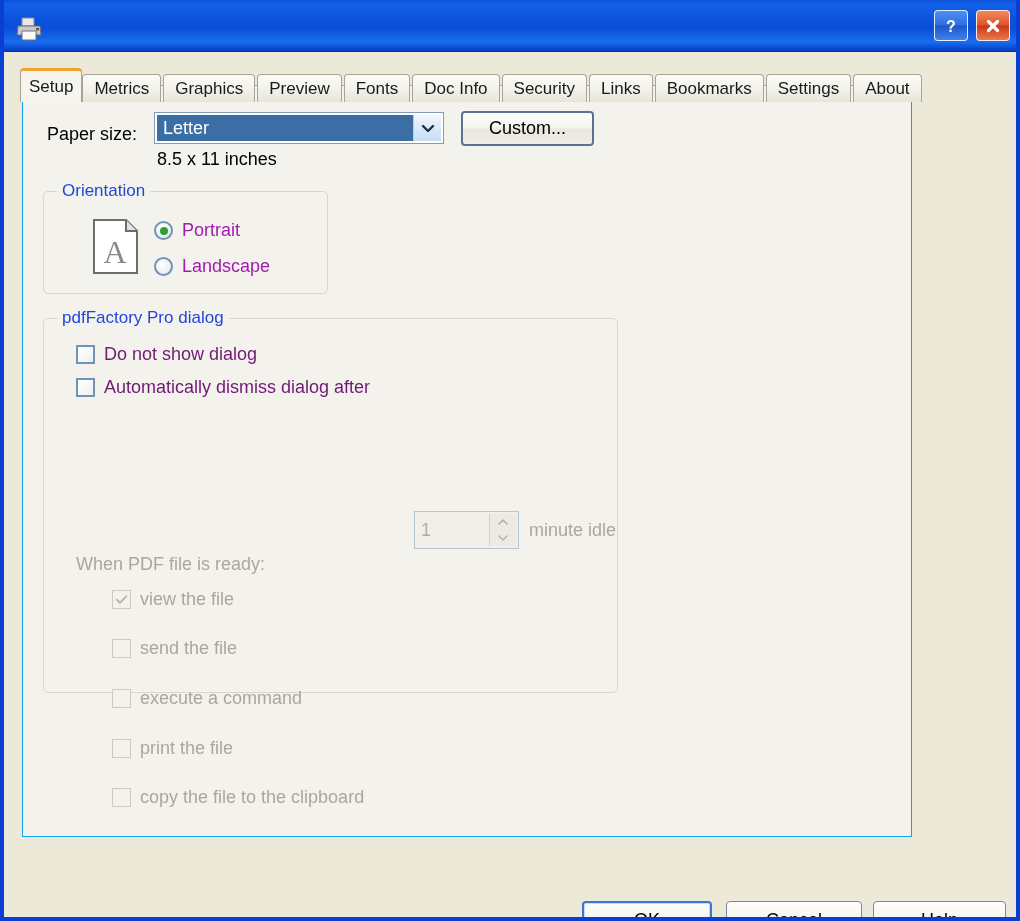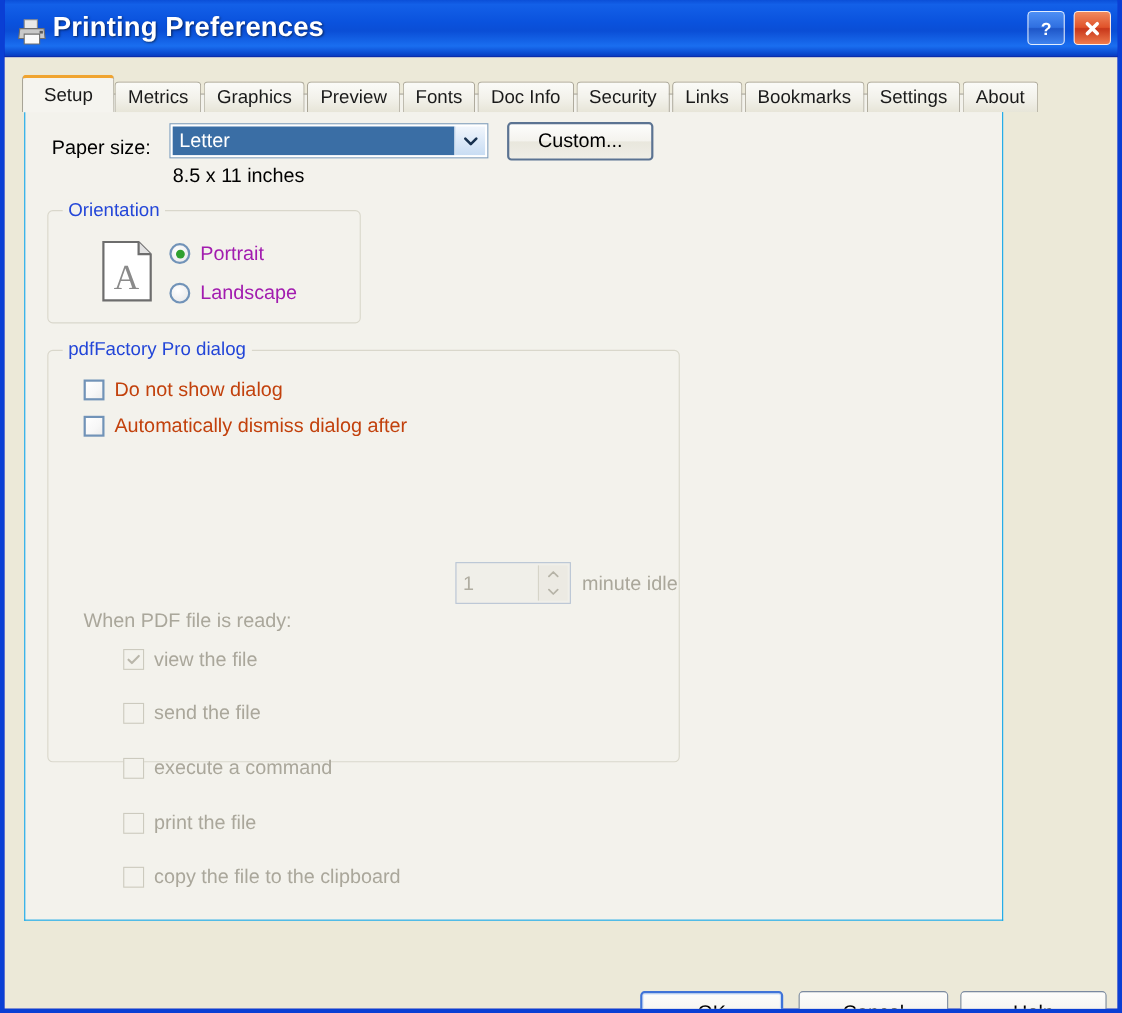--- a/index.html
+++ b/index.html
@@ -106,21 +106,21 @@
     border: 1px solid #a8a496;
     border-bottom: none;
     border-radius: 4px 4px 0 0;
     cursor: pointer;
     white-space: nowrap;
   }
   .tab.active {
     height: 34px;
     margin-left: -2px;
     margin-right: 0px;
-    padding: 0 19px;
+    padding: 0 8px;
     background: #f5f4ef;
     border: 1px solid #a8a496;
     border-top: 3px solid #f0a430;
     border-bottom: none;
     z-index: 6;
   }
 
   
   .panel {
     position: absolute;
@@ -266,21 +266,21 @@
     background: linear-gradient(135deg, #ffffff 0%, #f7f7f7 60%, #ededed 100%);
     flex: none;
     display: flex;
     align-items: center;
     justify-content: center;
     cursor: pointer;
   }
   .cb-label {
     margin-left: 9px;
     font-size: 18px;
-    color: #c2410c;
+    color: #701a75;
     white-space: nowrap;
   }
   .cb.disabled {
     border: 1px solid #cccabe;
     background: #f3f2ec;
     cursor: default;
   }
   .cb-label.disabled { color: #aaa79b; }
 
   
@@ -359,21 +359,20 @@
 
   <div class="titlebar">
     <span class="title-icon">
       <svg viewBox="0 0 30 28" width="30" height="28">
         <path d="M8 3 L20 3 L20 11 L8 11 Z" fill="#e8e8e8" stroke="#8a8a8a" stroke-width="1"></path>
         <path d="M4 11 L26 11 L27 20 L3 20 Z" fill="#c9c9c9" stroke="#6e6e6e" stroke-width="1"></path>
         <path d="M8 16 L22 16 L22 25 L8 25 Z" fill="#fafafa" stroke="#707070" stroke-width="1"></path>
         <rect x="22" y="13" width="3" height="2.5" fill="#5a5a5a"></rect>
       </svg>
     </span>
-    <span class="title-text">Printing Preferences</span>
 
     <div class="win-btn btn-help">
       <svg viewBox="0 0 20 20" width="20" height="20">
         <text x="10" y="15.5" font-family="Liberation Sans, sans-serif" font-size="16" font-weight="bold" fill="#ffffff" text-anchor="middle">?</text>
       </svg>
     </div>
     <div class="win-btn btn-close">
       <svg viewBox="0 0 20 20" width="20" height="20">
         <path d="M5.5 5.5 L14.5 14.5 M14.5 5.5 L5.5 14.5" stroke="#ffffff" stroke-width="3.2" stroke-linecap="round"></path>
       </svg>

